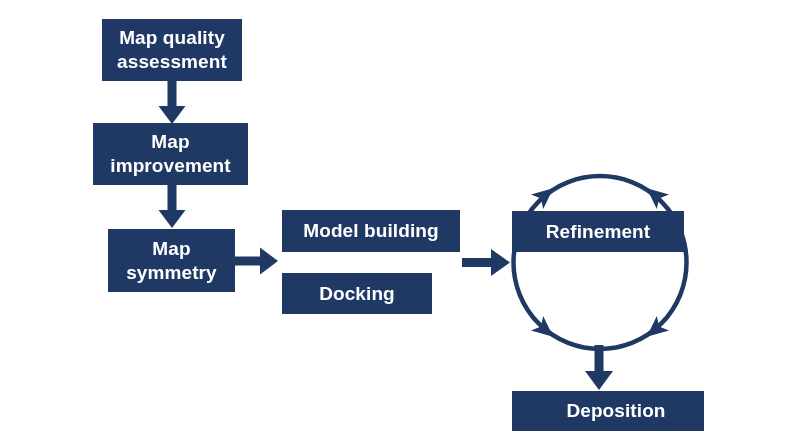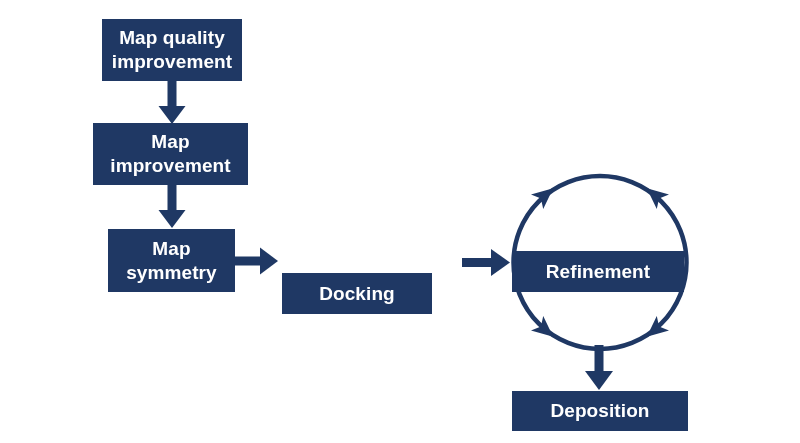--- a/index.html
+++ b/index.html
@@ -76,40 +76,43 @@
     </g>
 
     <g>
       <rect class="arrow-fill" x="594.5" y="345" width="9" height="28"></rect>
       <path class="arrow-fill" d="M585 371 L613 371 L599 390 Z"></path>
     </g>
   </svg>
 
   <div class="node" style="left:102px; top:19px;  width:140px; height:62px;">
     <span>Map quality
-improvement</span>
+assessment</span>
   </div>
 
   <div class="node" style="left:93px;  top:123px; width:155px; height:62px;">
     <span>Map
 improvement</span>
   </div>
 
   <div class="node" style="left:108px; top:229px; width:127px; height:63px;">
     <span>Map
 symmetry</span>
   </div>
 
+  <div class="node" style="left:282px; top:210px; width:178px; height:42px;">
+    <span>Model building</span>
+  </div>
 
   <div class="node" style="left:282px; top:273px; width:150px; height:41px;">
     <span>Docking</span>
   </div>
 
-  <div class="node" style="left:512px; top:211px; width:172px; height:41px;margin-top:40px;">
+  <div class="node" style="left:512px; top:211px; width:172px; height:41px;">
     <span>Refinement</span>
   </div>
 
 
-  <div class="node" style="left:512px; top:391px; width:176px; height:40px;">
+  <div class="node" style="left:512px; top:391px; width:176px; height:40px;padding-left:16px;">
     <span>Deposition</span>
   </div>
 
 </div>
 
 </body></html>

